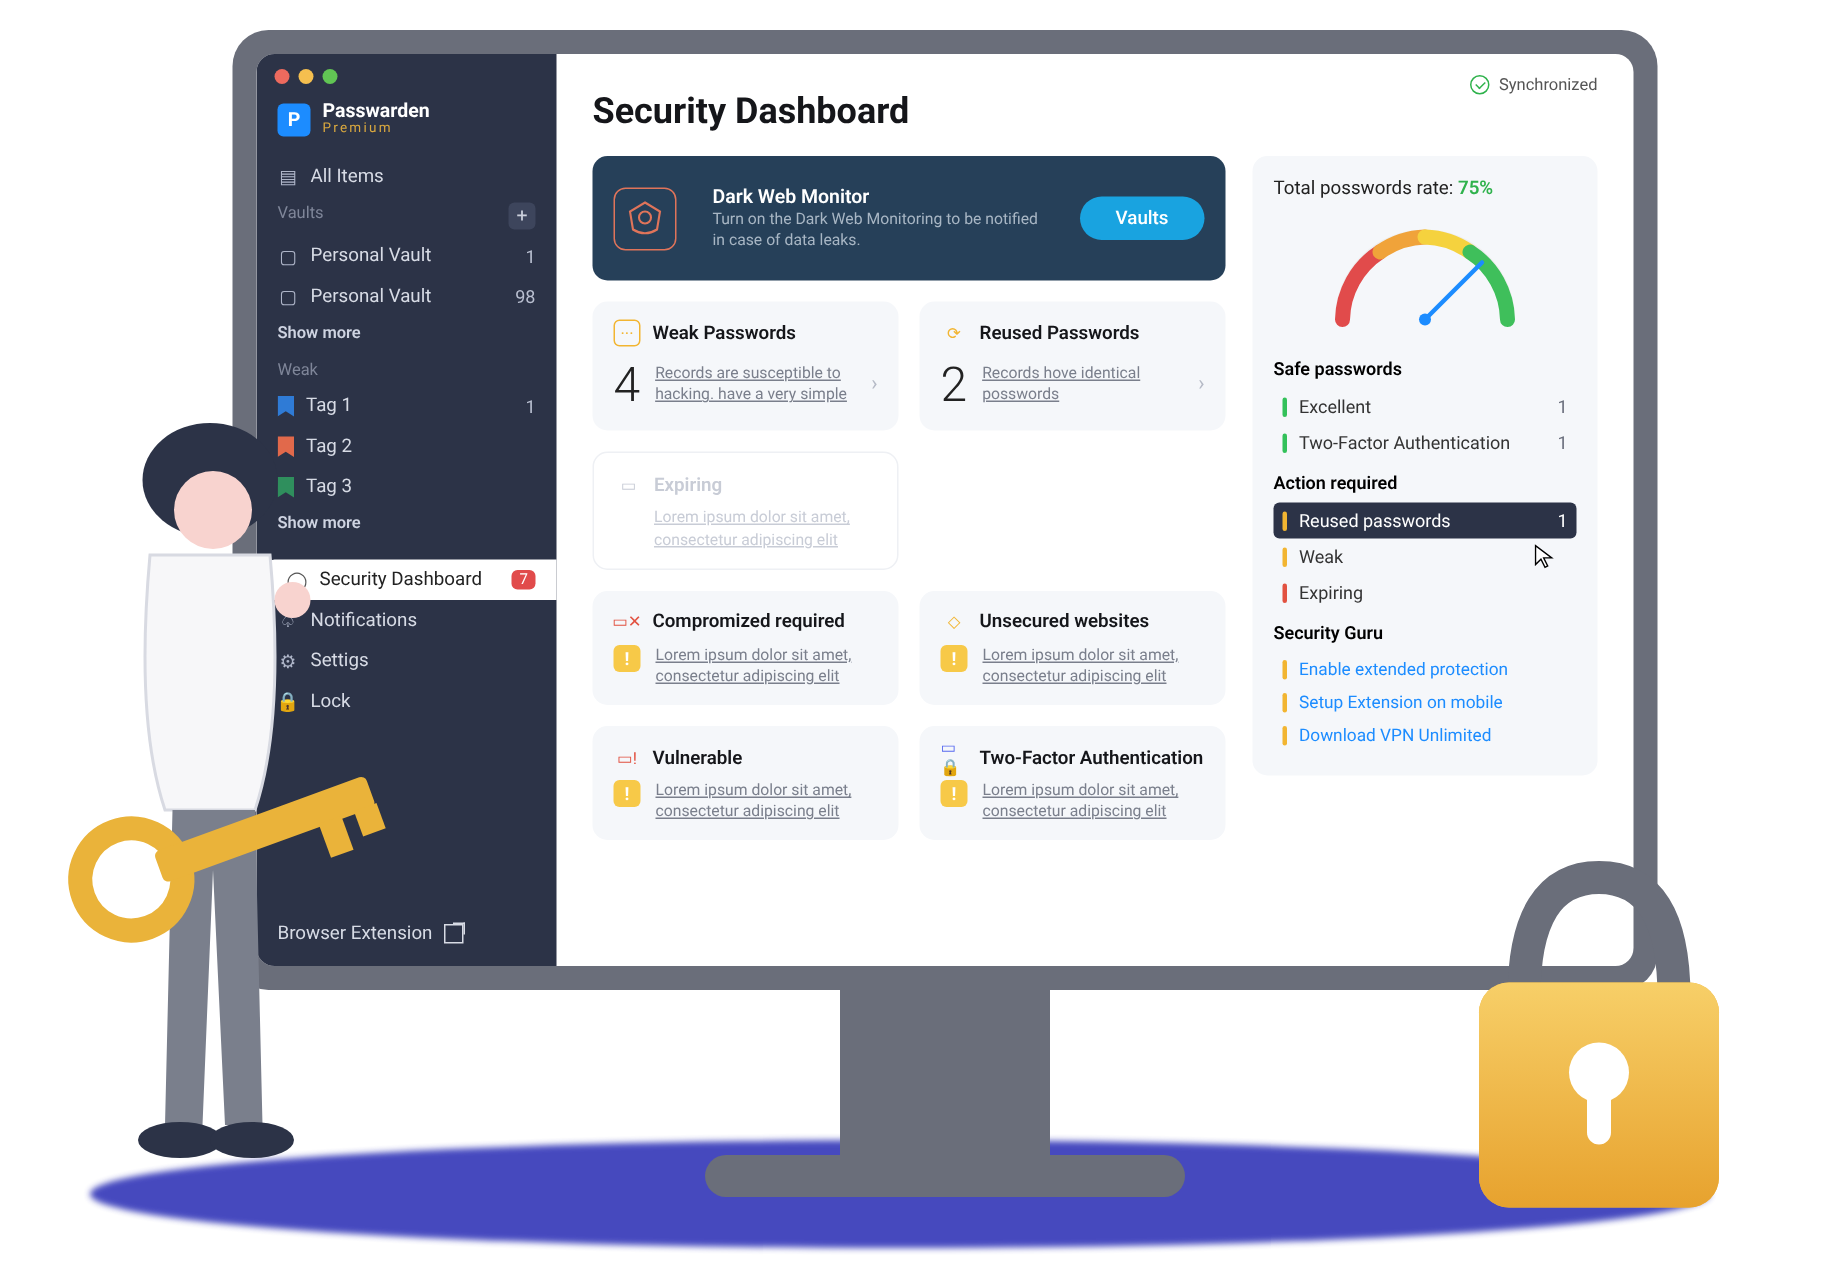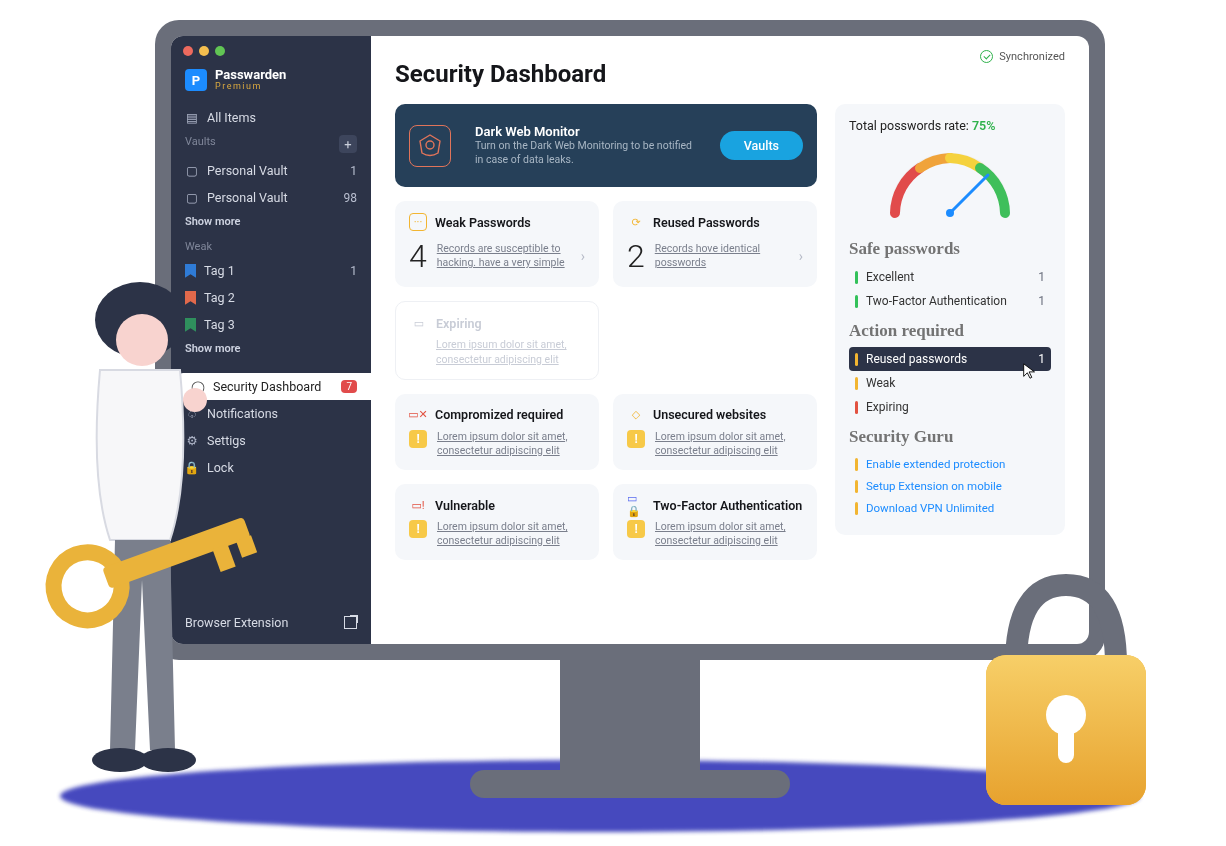--- a/index.html
+++ b/index.html
@@ -52,21 +52,21 @@
   .sb-add { width:18px; height:18px; background:#3d455c; border-radius:4px; display:flex; align-items:center; justify-content:center; color:#cbd0dc; font-size:13px; cursor:pointer;}
   .sb-item { display:flex; align-items:center; justify-content:space-between; padding:6px 14px; cursor:pointer; }
   .sb-item .left { display:flex; align-items:center; gap:8px; }
   .sb-item .count { color:#b9bfd0; font-size:12px; }
   .sb-item.active { background:#fff; color:#222; border-radius: 6px 0 0 6px; margin-left:6px; }
   .sb-item.active .left, .sb-item.active .count { color:#222; }
   .sb-badge { background:#e14b4b; color:#fff; font-size:10px; border-radius:4px; padding:1px 5px; }
   .sb-show { padding:4px 14px 8px; color:#cfd4e2; font-size:11px; font-weight:600; cursor:pointer;}
   .tag-bm { width:11px; height:14px; display:inline-block; clip-path: polygon(0 0,100% 0,100% 100%,50% 75%,0 100%);}
   .sb-icon { width:14px; height:14px; display:inline-flex; align-items:center; justify-content:center; color:#aeb5c8;}
-  .sb-footer { margin-top:auto; padding:14px; display:flex; align-items:center; gap:8px; color:#d7dbe5; cursor:pointer; justify-content:space-between;}
+  .sb-footer { margin-top:auto; padding:14px; display:flex; align-items:center; gap:8px; color:#d7dbe5; cursor:pointer; justify-content:flex-start;}
   .ext-icon { width:13px; height:13px; border:1.5px solid #d7dbe5; position:relative;}
   .ext-icon:after { content:""; position:absolute; right:-2px; top:-2px; width:7px; height:7px; border-top:1.5px solid #d7dbe5; border-right:1.5px solid #d7dbe5;}
 
   
   .main { flex:1; padding: 16px 24px 18px; position:relative; overflow:auto; }
   .sync { position:absolute; right:24px; top:14px; display:flex; align-items:center; gap:6px; font-size:11px; color:#555;}
   .sync-ico { width:13px; height:13px; border:1.5px solid #2fb24c; border-radius:50%; display:flex; align-items:center; justify-content:center;}
   .sync-ico:after{content:""; width:5px; height:3px; border-left:1.5px solid #2fb24c; border-bottom:1.5px solid #2fb24c; transform:rotate(-45deg); margin-top:-2px;}
   h1 { font-size:24px; font-weight:700; color:#15161a; margin: 8px 0 16px;}
 
@@ -92,21 +92,21 @@
   .disabled .card-title, .disabled .card-desc, .disabled .mini-ico { color:#c8ccd6; }
   .tri-row { display:grid; grid-template-columns:1fr 1fr; gap:14px; }
   .c2 .card-body{ align-items:flex-start;}
   .warn-sq { width:18px; height:18px; background:#f7c948; border-radius:4px; display:flex; align-items:center; justify-content:center; color:#fff; font-weight:700; font-size:12px;}
 
   
   .right { background:#f5f7fa; border-radius:10px; padding:14px 14px 16px; font-size:12px;}
   .prot-title { font-size:12.5px; color:#222; }
   .prot-val { color:#2fb24c; font-weight:600; }
   .gauge-wrap { display:flex; justify-content:center; margin:10px 0 16px;}
-  .sec-h { font-size:17px; font-weight:600; color:#737373; margin:8px 0 6px;font-family:Liberation Serif, serif;}
+  .sec-h { font-size:12px; font-weight:600; color:#000000; margin:8px 0 6px;}
   .line { display:flex; align-items:center; justify-content:space-between; padding:5px 6px; border-radius:4px;}
   .line .lab { display:flex; align-items:center; gap:8px; color:#333;}
   .bar { width:3px; height:13px; border-radius:2px;}
   .line .ct { color:#6a6f7d; }
   .line.selected { background:#2c3347; color:#fff; }
   .line.selected .lab, .line.selected .ct { color:#fff; }
   .cursor { position:absolute; width:18px; height:18px; pointer-events:none;}
   .guru a { color:#1c8cff; text-decoration:none; font-size:11.5px;}
   .guru .line { padding:4px 6px;}
 

